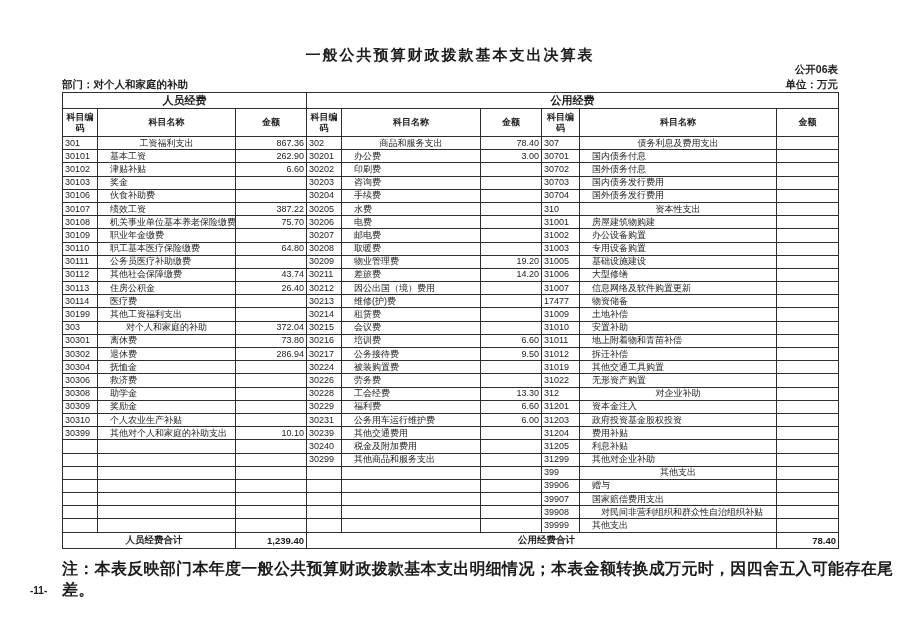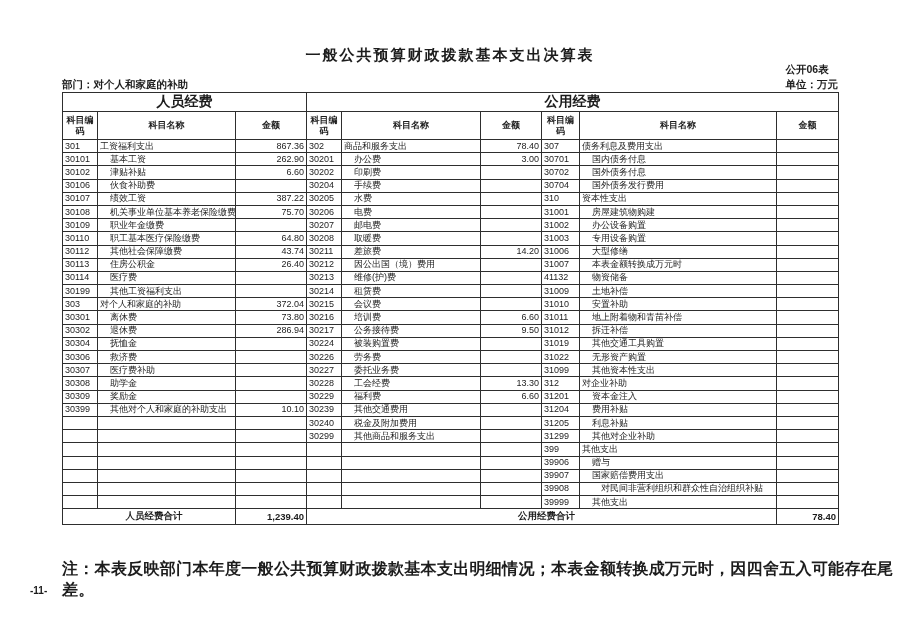--- a/index.html
+++ b/index.html
@@ -11,49 +11,49 @@
     font-family: "Liberation Sans", "DejaVu Sans", sans-serif;
     overflow: hidden;
   }
   .doc-title {
     position: absolute; top: 46px; left: 0; width: 100%;
     text-align: center;
     font-size: 15px; font-weight: 700; letter-spacing: 2px;
   }
   .top-right {
     position: absolute; top: 62px; right: 62px;
-    font-size: 10.5px; line-height: 15px;
+    text-align: right; font-size: 10.5px; line-height: 15px;
     font-weight: 600;
   }
   .dept-line {
     position: absolute; top: 78px; left: 62px;
     font-size: 10.5px; font-weight: 600;
   }
   table.budget {
     position: absolute; top: 92px; left: 62px;
     width: 776px;
     border-collapse: collapse;
     table-layout: fixed;
     font-size: 9px;
   }
   table.budget th, table.budget td {
     border: 1px solid #2e2e2e;
     padding: 0 2px;
     overflow: hidden; white-space: nowrap;
   }
   table.budget { border: 1.5px solid #222; }
-  tr.group-row th { height: 14px; font-size: 14px; font-weight: 700; text-align: center; padding: 0; }
+  tr.group-row th { height: 14px; font-size: 11px; font-weight: 700; text-align: center; padding: 0; }
   tr.colhead-row th {
     height: 27px; font-size: 9px; font-weight: 600; text-align: center;
     white-space: normal; word-break: break-all; line-height: 1.2; padding: 0 3px;
   }
   tr.data-row td { height: 12.2px; line-height: 1; }
   td.code { text-align: left; padding-left: 2px; }
   td.name { text-align: left; }
-  td.name.l0 { padding-left: 2px; }
+  td.name.l0 { padding-left: 2px; text-align: center; }
   td.name.l1 { padding-left: 12px; }
   td.name.l2 { padding-left: 21px; }
   td.amt { text-align: right; padding-right: 3px; }
   tr.total-row td { height: 15px; font-size: 9.5px; font-weight: 600; padding-left: 12px; }
   tr.total-row td.total-label { text-align: center; }
   .footnote {
     position: absolute; top: 559px; left: 62px;
     font-size: 16px; font-weight: 600; letter-spacing: 0.3px;
   }
   .page-number {
@@ -132,20 +132,31 @@
           <td class="name l1">津贴补贴</td>
           <td class="amt">6.60</td>
           <td class="code">30202</td>
           <td class="name l1">印刷费</td>
           <td class="amt"></td>
           <td class="code">30702</td>
           <td class="name l1">国外债务付息</td>
           <td class="amt"></td>
         </tr>
         <tr class="data-row">
+          <td class="code">30103</td>
+          <td class="name l1">奖金</td>
+          <td class="amt"></td>
+          <td class="code">30203</td>
+          <td class="name l1">咨询费</td>
+          <td class="amt"></td>
+          <td class="code">30703</td>
+          <td class="name l1">国内债务发行费用</td>
+          <td class="amt"></td>
+        </tr>
+        <tr class="data-row">
           <td class="code">30106</td>
           <td class="name l1">伙食补助费</td>
           <td class="amt"></td>
           <td class="code">30204</td>
           <td class="name l1">手续费</td>
           <td class="amt"></td>
           <td class="code">30704</td>
           <td class="name l1">国外债务发行费用</td>
           <td class="amt"></td>
         </tr>
@@ -184,20 +195,31 @@
         </tr>
         <tr class="data-row">
           <td class="code">30110</td>
           <td class="name l1">职工基本医疗保险缴费</td>
           <td class="amt">64.80</td>
           <td class="code">30208</td>
           <td class="name l1">取暖费</td>
           <td class="amt"></td>
           <td class="code">31003</td>
           <td class="name l1">专用设备购置</td>
+          <td class="amt"></td>
+        </tr>
+        <tr class="data-row">
+          <td class="code">30111</td>
+          <td class="name l1">公务员医疗补助缴费</td>
+          <td class="amt"></td>
+          <td class="code">30209</td>
+          <td class="name l1">物业管理费</td>
+          <td class="amt">19.20</td>
+          <td class="code">31005</td>
+          <td class="name l1">基础设施建设</td>
           <td class="amt"></td>
         </tr>
         <tr class="data-row">
           <td class="code">30112</td>
           <td class="name l1">其他社会保障缴费</td>
           <td class="amt">43.74</td>
           <td class="code">30211</td>
           <td class="name l1">差旅费</td>
           <td class="amt">14.20</td>
           <td class="code">31006</td>
@@ -205,31 +227,31 @@
           <td class="amt"></td>
         </tr>
         <tr class="data-row">
           <td class="code">30113</td>
           <td class="name l1">住房公积金</td>
           <td class="amt">26.40</td>
           <td class="code">30212</td>
           <td class="name l1">因公出国（境）费用</td>
           <td class="amt"></td>
           <td class="code">31007</td>
-          <td class="name l1">本表金额转换成万元时</td>
+          <td class="name l1">信息网络及软件购置更新</td>
           <td class="amt"></td>
         </tr>
         <tr class="data-row">
           <td class="code">30114</td>
           <td class="name l1">医疗费</td>
           <td class="amt"></td>
           <td class="code">30213</td>
           <td class="name l1">维修(护)费</td>
           <td class="amt"></td>
-          <td class="code">41132</td>
+          <td class="code">17477</td>
           <td class="name l1">物资储备</td>
           <td class="amt"></td>
         </tr>
         <tr class="data-row">
           <td class="code">30199</td>
           <td class="name l1">其他工资福利支出</td>
           <td class="amt"></td>
           <td class="code">30214</td>
           <td class="name l1">租赁费</td>
           <td class="amt"></td>
@@ -286,50 +308,50 @@
           <td class="name l1">救济费</td>
           <td class="amt"></td>
           <td class="code">30226</td>
           <td class="name l1">劳务费</td>
           <td class="amt"></td>
           <td class="code">31022</td>
           <td class="name l1">无形资产购置</td>
           <td class="amt"></td>
         </tr>
         <tr class="data-row">
-          <td class="code">30307</td>
-          <td class="name l1">医疗费补助</td>
-          <td class="amt"></td>
-          <td class="code">30227</td>
-          <td class="name l1">委托业务费</td>
-          <td class="amt"></td>
-          <td class="code">31099</td>
-          <td class="name l1">其他资本性支出</td>
-          <td class="amt"></td>
-        </tr>
-        <tr class="data-row">
           <td class="code">30308</td>
           <td class="name l1">助学金</td>
           <td class="amt"></td>
           <td class="code">30228</td>
           <td class="name l1">工会经费</td>
           <td class="amt">13.30</td>
           <td class="code">312</td>
           <td class="name l0">对企业补助</td>
           <td class="amt"></td>
         </tr>
         <tr class="data-row">
           <td class="code">30309</td>
           <td class="name l1">奖励金</td>
           <td class="amt"></td>
           <td class="code">30229</td>
           <td class="name l1">福利费</td>
           <td class="amt">6.60</td>
           <td class="code">31201</td>
           <td class="name l1">资本金注入</td>
+          <td class="amt"></td>
+        </tr>
+        <tr class="data-row">
+          <td class="code">30310</td>
+          <td class="name l1">个人农业生产补贴</td>
+          <td class="amt"></td>
+          <td class="code">30231</td>
+          <td class="name l1">公务用车运行维护费</td>
+          <td class="amt">6.00</td>
+          <td class="code">31203</td>
+          <td class="name l1">政府投资基金股权投资</td>
           <td class="amt"></td>
         </tr>
         <tr class="data-row">
           <td class="code">30399</td>
           <td class="name l1">其他对个人和家庭的补助支出</td>
           <td class="amt">10.10</td>
           <td class="code">30239</td>
           <td class="name l1">其他交通费用</td>
           <td class="amt"></td>
           <td class="code">31204</td>

